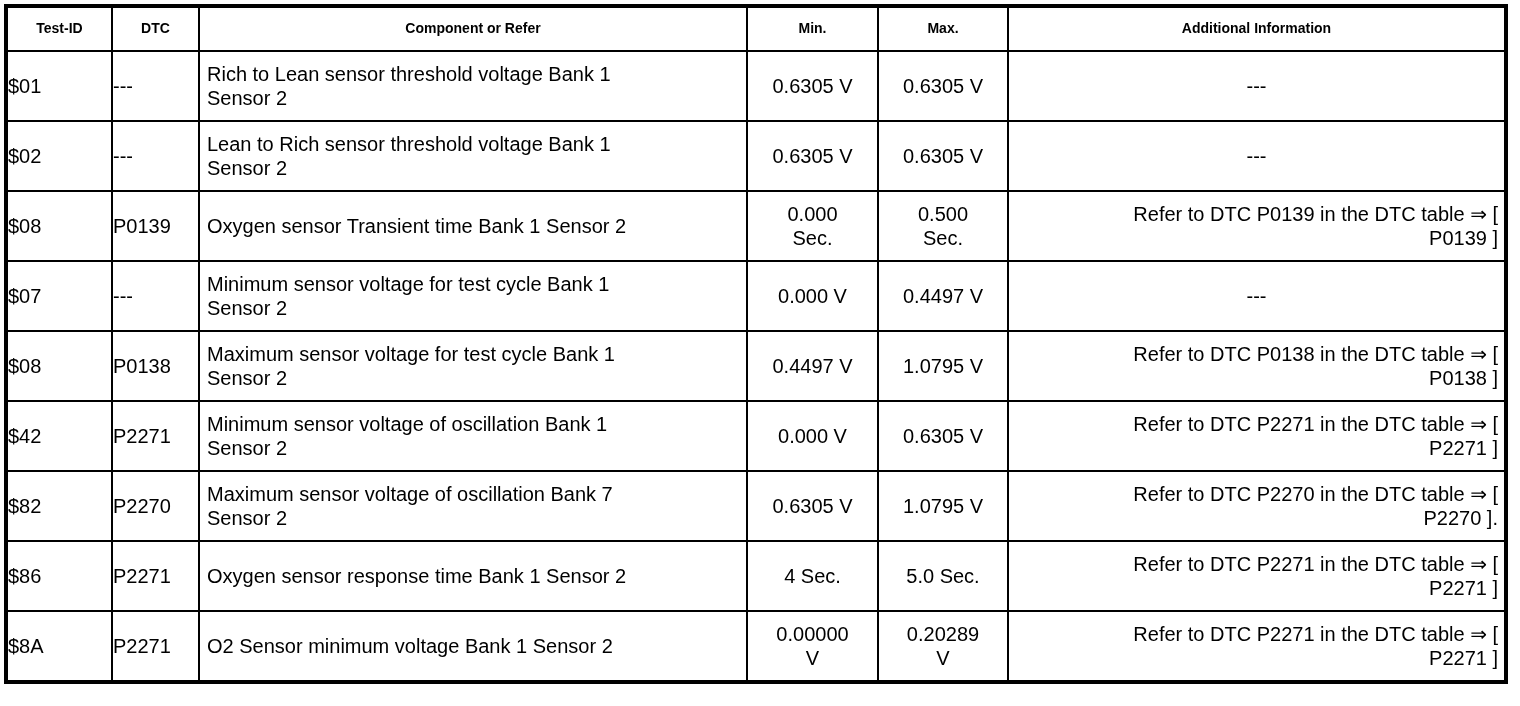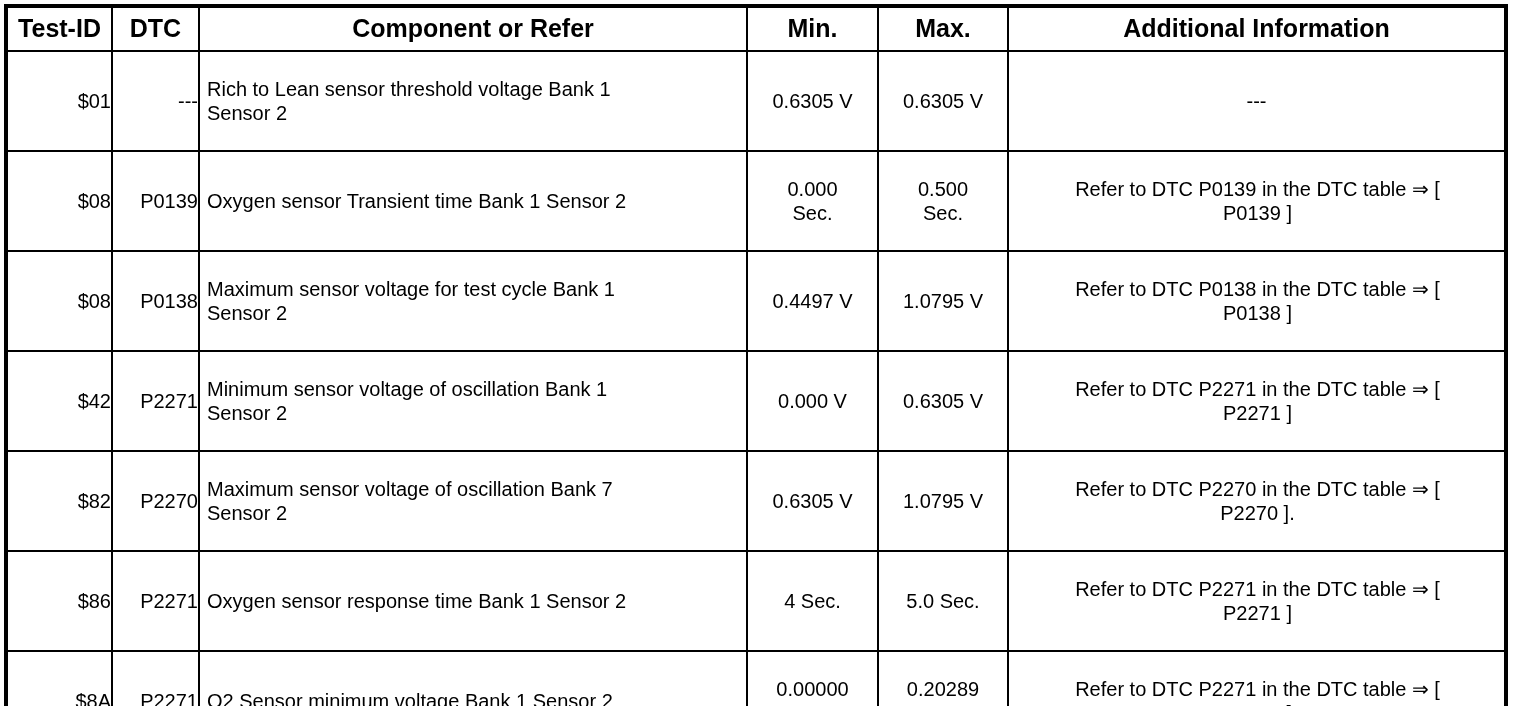--- a/index.html
+++ b/index.html
@@ -38,21 +38,21 @@
     border: 2px solid #000000;
   }
 
   
   table.dtc-table {
     border: 4px solid #000000;
   }
 
   thead th {
     height: 42px;
-    font-size: 25px;
+    font-size: 14px;
     font-weight: bold;
     text-align: center;
     vertical-align: middle;
     padding: 0 4px;
     border-bottom: 3px solid #000000;
     line-height: 1.1;
   }
 
   tbody td {
     height: 68px;
@@ -67,39 +67,39 @@
   
   col.c-testid { width: 106px; }
   col.c-dtc    { width: 87px; }
   col.c-comp   { width: 548px; }
   col.c-min    { width: 131px; }
   col.c-max    { width: 130px; }
   col.c-add    { width: 498px; }
 
   td.cell-testid,
   td.cell-dtc {
-    text-align: right;
+    text-align: left;
     vertical-align: middle;
   }
 
   td.cell-comp {
     text-align: left;
     vertical-align: middle;
     padding: 0 22px 0 7px;
   }
 
   td.cell-min,
   td.cell-max {
     text-align: center;
     vertical-align: middle;
-    padding: 15px 3px;
+    padding: 0 3px;
   }
 
   td.cell-add {
-    text-align: center;
+    text-align: right;
     vertical-align: middle;
     padding: 0 6px 0 8px;
   }
 
   td.cell-add.is-dash {
     text-align: center;
     padding-left: 0;
     padding-right: 0;
   }
 
@@ -153,20 +153,41 @@
           </td>
           <td class="cell-max">
             <span class="cell-text">0.6305 V</span>
           </td>
           <td class="cell-add is-dash">
             <span class="cell-text">---</span>
           </td>
         </tr>
         <tr>
           <td class="cell-testid">
+            <span class="cell-text">$02</span>
+          </td>
+          <td class="cell-dtc">
+            <span class="cell-text">---</span>
+          </td>
+          <td class="cell-comp multiline">
+            <span class="cell-text">Lean to Rich sensor threshold voltage Bank 1
+Sensor 2</span>
+          </td>
+          <td class="cell-min">
+            <span class="cell-text">0.6305 V</span>
+          </td>
+          <td class="cell-max">
+            <span class="cell-text">0.6305 V</span>
+          </td>
+          <td class="cell-add is-dash">
+            <span class="cell-text">---</span>
+          </td>
+        </tr>
+        <tr>
+          <td class="cell-testid">
             <span class="cell-text">$08</span>
           </td>
           <td class="cell-dtc">
             <span class="cell-text">P0139</span>
           </td>
           <td class="cell-comp">
             <span class="cell-text">Oxygen sensor Transient time Bank 1 Sensor 2</span>
           </td>
           <td class="cell-min multiline">
             <span class="cell-text">0.000
@@ -176,20 +197,41 @@
             <span class="cell-text">0.500
 Sec.</span>
           </td>
           <td class="cell-add multiline">
             <span class="cell-text">Refer to DTC P0139 in the DTC table ⇒ [
 P0139 ]</span>
           </td>
         </tr>
         <tr>
           <td class="cell-testid">
+            <span class="cell-text">$07</span>
+          </td>
+          <td class="cell-dtc">
+            <span class="cell-text">---</span>
+          </td>
+          <td class="cell-comp multiline">
+            <span class="cell-text">Minimum sensor voltage for test cycle Bank 1
+Sensor 2</span>
+          </td>
+          <td class="cell-min">
+            <span class="cell-text">0.000 V</span>
+          </td>
+          <td class="cell-max">
+            <span class="cell-text">0.4497 V</span>
+          </td>
+          <td class="cell-add is-dash">
+            <span class="cell-text">---</span>
+          </td>
+        </tr>
+        <tr>
+          <td class="cell-testid">
             <span class="cell-text">$08</span>
           </td>
           <td class="cell-dtc">
             <span class="cell-text">P0138</span>
           </td>
           <td class="cell-comp multiline">
             <span class="cell-text">Maximum sensor voltage for test cycle Bank 1
 Sensor 2</span>
           </td>
           <td class="cell-min">

